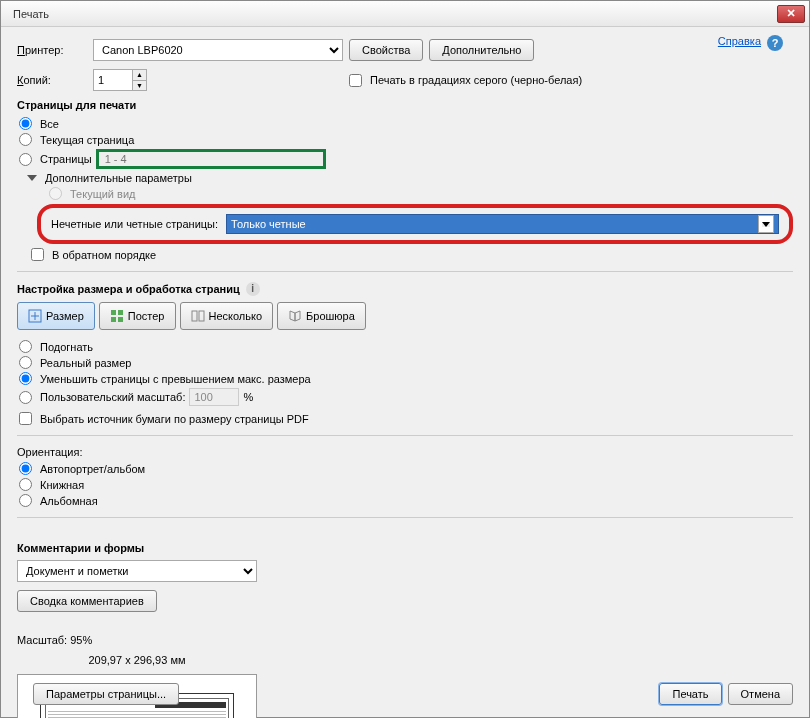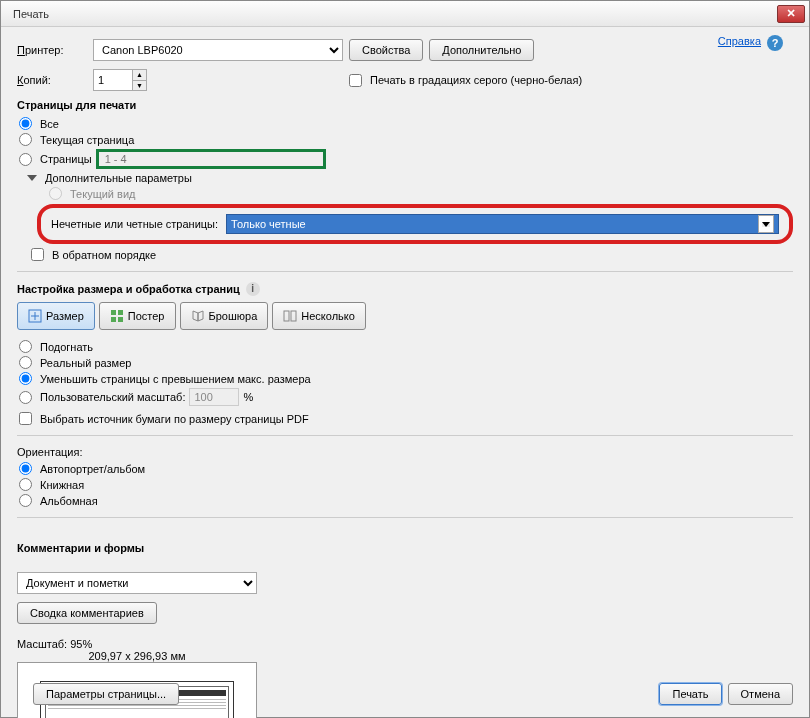--- a/index.html
+++ b/index.html
@@ -35,35 +35,35 @@
 .sel-vis { background:#fff; border:1px solid #aaa; width:16px;height:18px; display:flex;align-items:center;justify-content:center;}
 .divider { border-top: 1px solid #ccc; margin: 10px 0; }
 .tab-btns { display:flex; gap:4px; margin: 6px 0 10px 0; text-align: right; }
 .tab-btn { height: 28px; padding: 0 10px; border:1px solid #888; border-radius:3px; background:linear-gradient(#fafafa,#e2e2e2); display:inline-flex; align-items:center; gap:4px; cursor:pointer; }
 .tab-btn.active { background: linear-gradient(#e6f0fa,#c8dff6); border-color:#5a8ac0; }
 .tab-icon { width:14px; height:14px; display:inline-block; }
 .scale-in { width:50px; height:18px; border:1px solid #ccc; background:#eee; color:#888; padding:0 4px; }
 .help-link { position:absolute; right:48px; top:34px; color:#0055cc; text-decoration:underline; cursor:pointer; }
 .help-icon { position:absolute; right:26px; top:34px; width:16px;height:16px; border-radius:50%; background:#3a8acb; color:#fff; text-align:center; line-height:16px; font-weight:bold; }
 .info-icon { width:14px;height:14px;border-radius:50%;background:#ddd;color:#555;text-align:center;line-height:14px;font-weight:bold;font-size:10px; }
-.right-sel { width: 100%; height:22px; border:1px solid #aaa; background:#fff; padding:0 4px; margin-bottom:8px;margin-top:12px; }
+.right-sel { width: 100%; height:22px; border:1px solid #aaa; background:#fff; padding:0 4px; margin-bottom:8px; }
 .preview-panel { border:1px solid #999; background:#fff; height: 310px; padding: 18px 22px; position:relative; display:flex; flex-direction:column; gap:12px; overflow:hidden; }
 .preview-doc { border:1px solid #333; flex:1; background:#fff; padding:4px; font-size:5px; line-height:6px; color:#333; overflow:hidden; }
 .bar-row{height:6px;background:#333;margin:1px 0;width:40%;float:right;}
 .doc-line{height:1px;background:#bbb;margin:2px 0;}
 .doc-box{border:1px solid #666;height:40%;margin-bottom:4px;padding:2px;}
 .pager { display:flex; align-items:center; gap:6px; margin-top:6px; }
 .pg-btn { width:22px;height:20px;border:1px solid #888;background:linear-gradient(#fafafa,#e2e2e2);border-radius:3px;text-align:center;line-height:18px;cursor:pointer; }
 .pg-slider { flex:1; height:18px; position:relative; }
 .pg-slider .track{height:2px;background:#aaa;position:absolute;top:50%;width:100%;}
 .pg-slider .thumb{width:10px;height:16px;background:#eee;border:1px solid #888;border-radius:2px;position:absolute;left:10px;top:0;}
 .footer { position:absolute; bottom:0; left:16px; right:0; padding:12px 16px; display:flex; align-items:center; border-top: 0px solid #ccc; }
 .footer .spacer{flex:1;}
 .btn.primary { border-color:#3a7acb; box-shadow: 0 0 0 1px #8ab4e8; }
-.scale-text, .dims-text, .page-n { text-align:center; margin:0 0; }
+.scale-text, .dims-text, .page-n { text-align:center; margin:8px 0; }
 </style>
 </head>
 <body>
 
 <div class="window">
   <div class="titlebar">
     <span class="title">Печать</span>
     <div class="close-btn">✕</div>
   </div>
 
@@ -156,30 +156,30 @@
               <span class="tab-icon"><svg viewBox="0 0 14 14">
                   <rect x="1" y="1" width="5" height="5" fill="#5a5"></rect>
                   <rect x="8" y="1" width="5" height="5" fill="#5a5"></rect>
                   <rect x="1" y="8" width="5" height="5" fill="#5a5"></rect>
                   <rect x="8" y="8" width="5" height="5" fill="#5a5"></rect>
                 </svg></span>
               <span>Постер</span>
             </div>
           <div class="tab-btn">
               <span class="tab-icon"><svg viewBox="0 0 14 14">
-                  <path d="M2 2 L7 4 L7 12 L2 10 Z M12 2 L7 4 L7 12 L12 10 Z" fill="none" stroke="#888"></path>
-                </svg></span>
-              <span>Брошюра</span>
-            </div>
-          <div class="tab-btn">
-              <span class="tab-icon"><svg viewBox="0 0 14 14">
                   <rect x="1" y="2" width="5" height="10" fill="none" stroke="#888"></rect>
                   <rect x="8" y="2" width="5" height="10" fill="none" stroke="#888"></rect>
                 </svg></span>
               <span>Несколько</span>
+            </div>
+          <div class="tab-btn">
+              <span class="tab-icon"><svg viewBox="0 0 14 14">
+                  <path d="M2 2 L7 4 L7 12 L2 10 Z M12 2 L7 4 L7 12 L12 10 Z" fill="none" stroke="#888"></path>
+                </svg></span>
+              <span>Брошюра</span>
             </div>
         </div>
 
         <label class="radio-row">
             <input type="radio" name="s" style="">
             <span>Подогнать</span>
           </label>
         <label class="radio-row">
             <input type="radio" name="s" style="">
             <span>Реальный размер</span>

